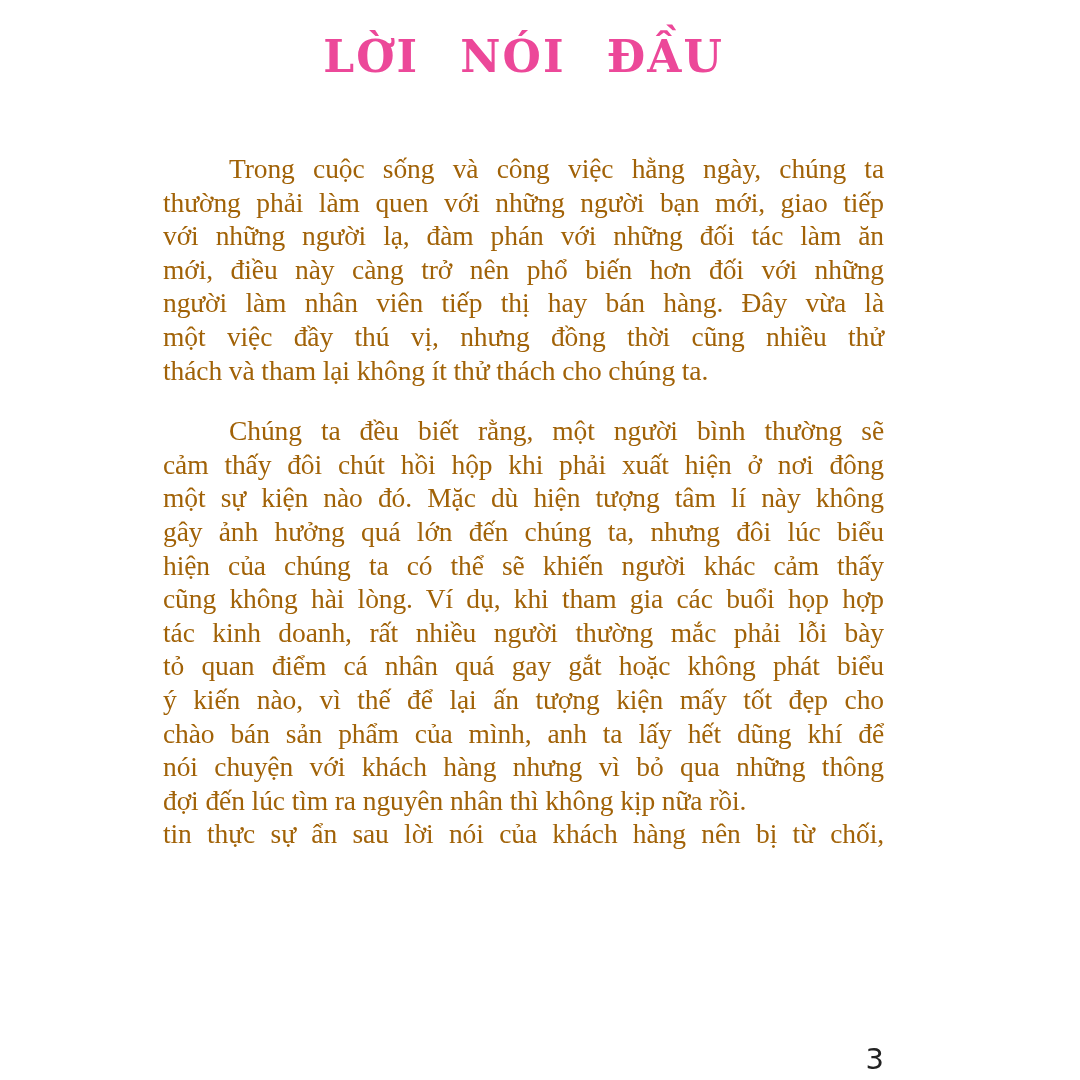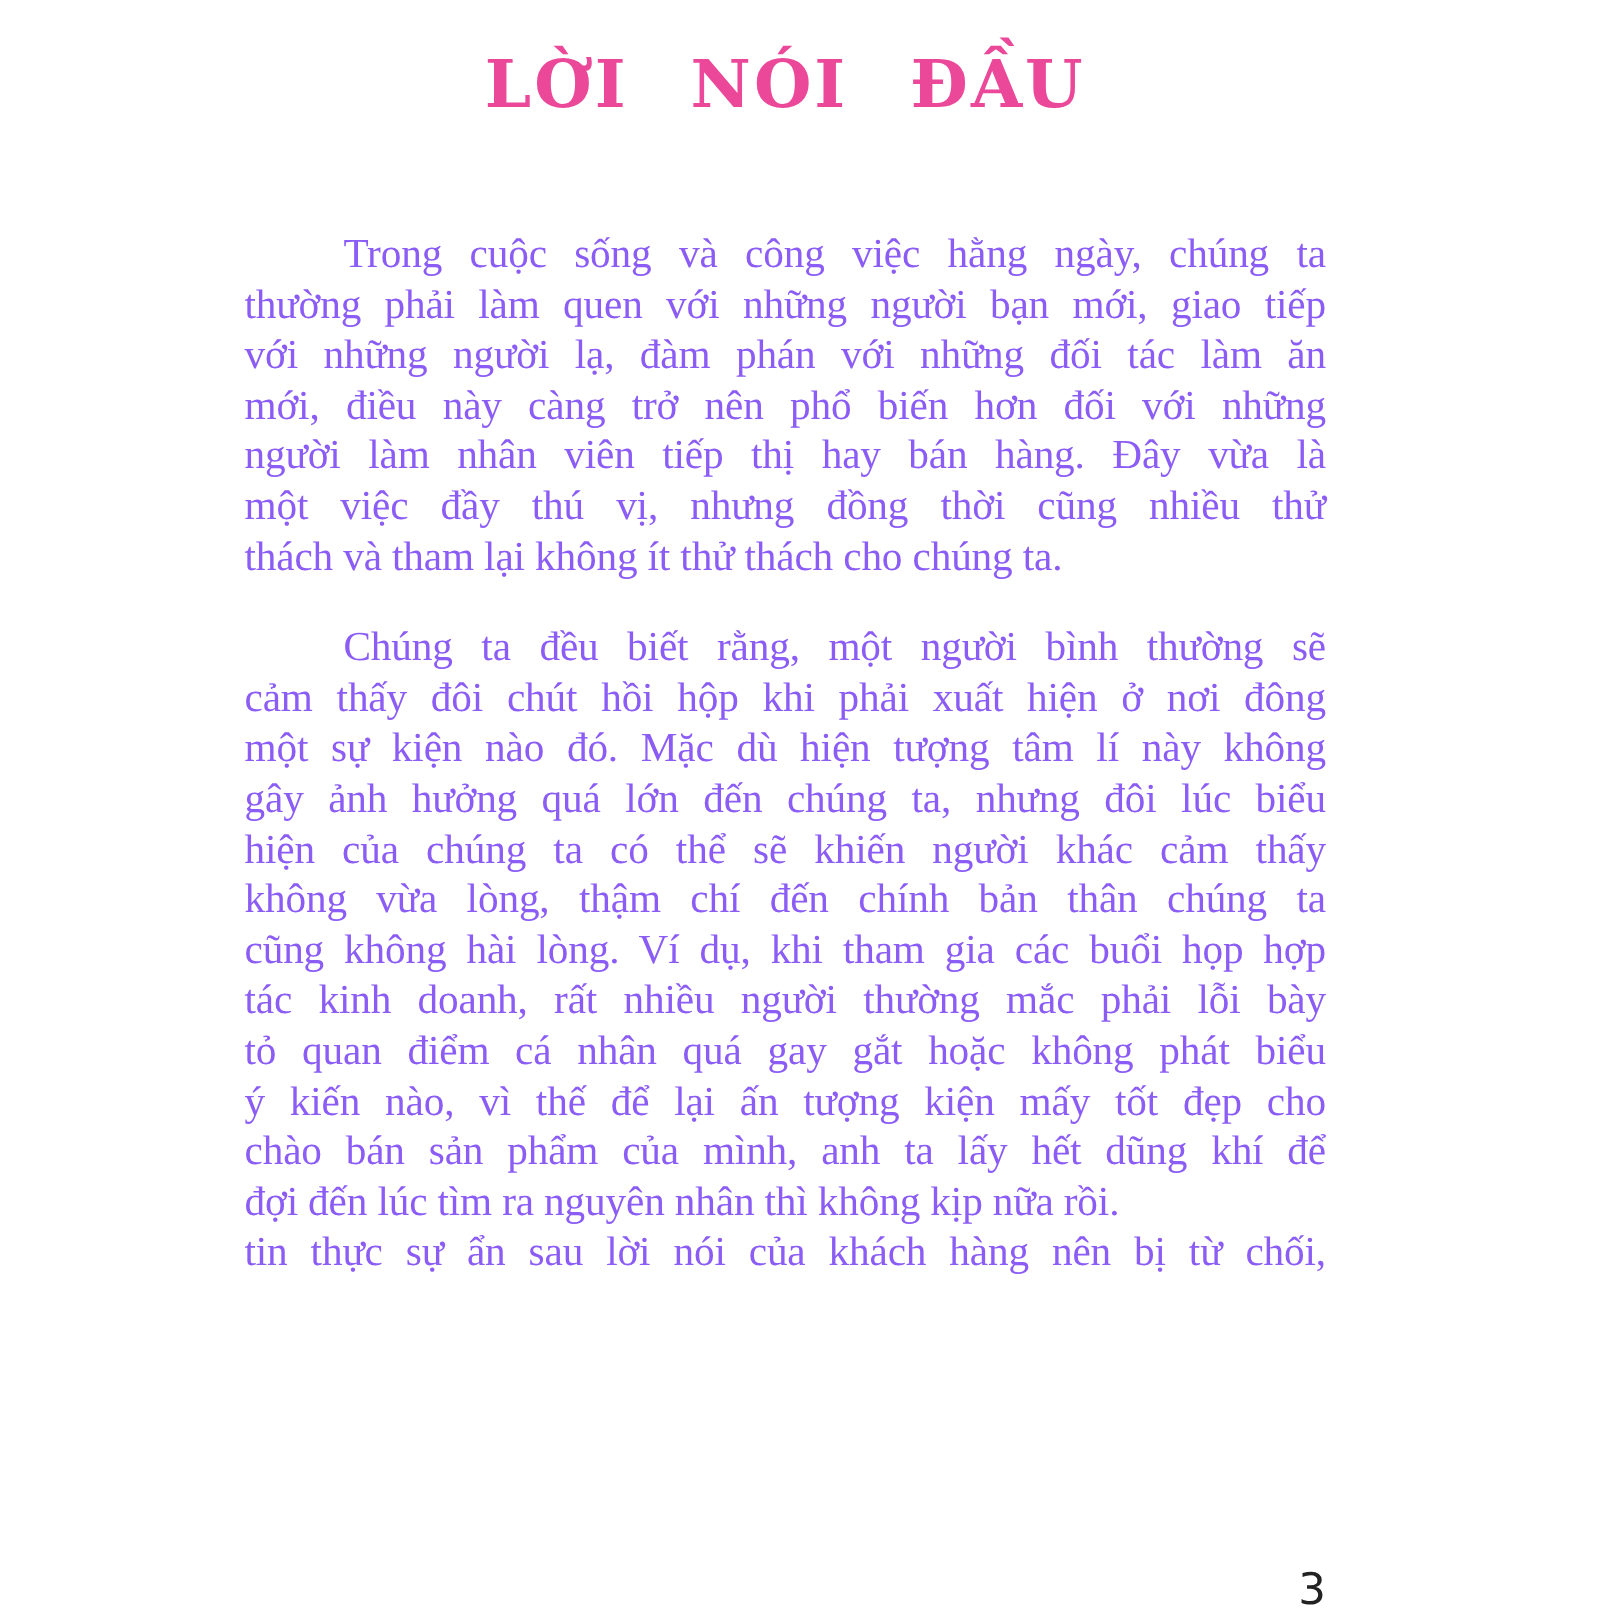--- a/index.html
+++ b/index.html
@@ -28,21 +28,21 @@
     word-spacing: 24px;
     color: #ec4899;
   }
   .content {
     position: absolute;
     top: 152px;
     left: 163px;
     width: 721px;
     font-family: "Liberation Serif", serif;
     font-size: 27.5px;
-    color: #8b5cf6;
+    color: #a16207;
   }
   .para { margin: 0; }
   .para + .para { margin-top: 27px; }
   .line {
     line-height: 33.6px;
     text-align: justify;
     text-align-last: justify;
     letter-spacing: -0.1px;
   }
   .line.first { text-indent: 66px; }
@@ -72,24 +72,24 @@
         <div class="line">người làm nhân viên tiếp thị hay bán hàng. Đây vừa là</div>
         <div class="line">một việc đầy thú vị, nhưng đồng thời cũng nhiều thử</div>
         <div class="line last">thách và tham lại không ít thử thách cho chúng ta.</div>
       </div>
       <div class="para">
         <div class="line first">Chúng ta đều biết rằng, một người bình thường sẽ</div>
         <div class="line">cảm thấy đôi chút hồi hộp khi phải xuất hiện ở nơi đông</div>
         <div class="line">một sự kiện nào đó. Mặc dù hiện tượng tâm lí này không</div>
         <div class="line">gây ảnh hưởng quá lớn đến chúng ta, nhưng đôi lúc biểu</div>
         <div class="line">hiện của chúng ta có thể sẽ khiến người khác cảm thấy</div>
-        <div class="line">không vừa lòng, thậm chí đến chính bản thân chúng ta</div>
         <div class="line">cũng không hài lòng. Ví dụ, khi tham gia các buổi họp hợp</div>
         <div class="line">tác kinh doanh, rất nhiều người thường mắc phải lỗi bày</div>
         <div class="line">tỏ quan điểm cá nhân quá gay gắt hoặc không phát biểu</div>
         <div class="line">ý kiến nào, vì thế để lại ấn tượng kiện mấy tốt đẹp cho</div>
         <div class="line">chào bán sản phẩm của mình, anh ta lấy hết dũng khí để</div>
+        <div class="line">nói chuyện với khách hàng nhưng vì bỏ qua những thông</div>
         <div class="line last">đợi đến lúc tìm ra nguyên nhân thì không kịp nữa rồi.</div>
         <div class="line">tin thực sự ẩn sau lời nói của khách hàng nên bị từ chối,</div>
       </div>
     </div>
   <div class="page-number">3</div>
 </div>
 
 </body></html>

